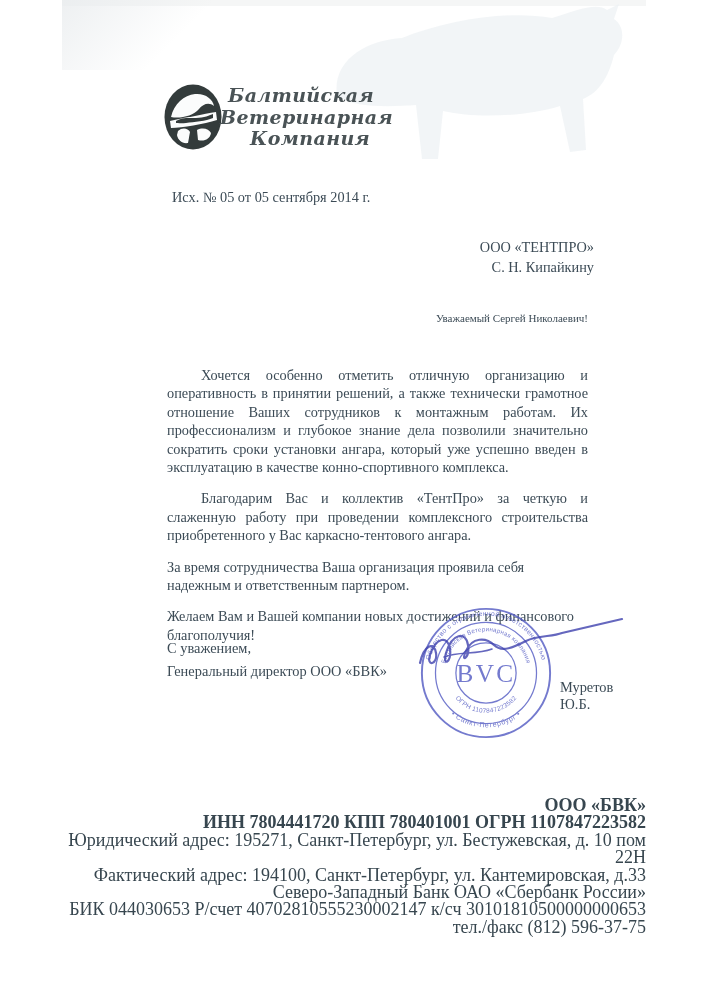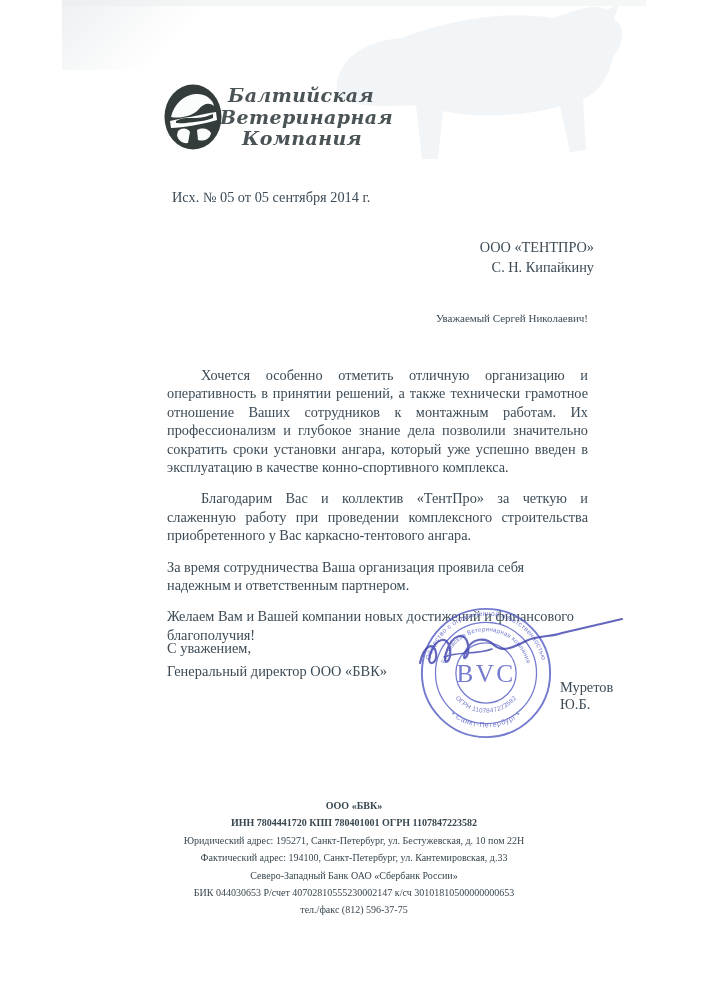--- a/index.html
+++ b/index.html
@@ -29,37 +29,37 @@
   .logo-mark { width: 58px; height: 66px; }
   .logo-text {
     margin-left: 6px; margin-top: 1px;
     font-family: "DejaVu Serif", serif;
     font-style: italic; font-weight: 600;
     font-size: 19px; line-height: 21.5px;
     color: #4a5356; letter-spacing: .4px;
     white-space: nowrap;
   }
   .logo-line2 { margin-left: -8px; }
-  .logo-line3 { margin-left: 14px; }
+  .logo-line3 { margin-left: 22px; }
   .ref-block { position: absolute; left: 110px; top: 187px; font-size: 14.3px; line-height: 20px; }
   .recipient { position: absolute; right: 52px; top: 238px; text-align: right; font-size: 14.3px; line-height: 19.5px; }
   .salutation {
     position: absolute; left: 105px; right: 58px; top: 312px;
     text-align: right; font-size: 11px;
   }
   .body-text { position: absolute; left: 105px; right: 58px; top: 366px; font-size: 14.3px; line-height: 18.4px; }
   .body-text p { margin: 0 0 13px 0; }
   .p-indent { text-indent: 34px; text-align: justify; }
   .closing { position: absolute; left: 105px; top: 637px; font-size: 14.4px; line-height: 22.5px; }
   .sig-name { position: absolute; left: 498px; top: 656px; font-size: 14.4px; margin-top: 23px; }
   .stamp-wrap { position: absolute; left: 356px; top: 605px; width: 136px; height: 136px; opacity: .82; }
   .signature-wrap { position: absolute; left: 352px; top: 607px; width: 215px; height: 85px; opacity: .8; }
   .footer {
     position: absolute; left: 0; right: 0; top: 797px;
-    text-align: center; font-size: 10px; line-height: 17.4px;
+    text-align: right; font-size: 18px; line-height: 17.4px;
     color: #37464f;
   }
   .footer .bold { font-weight: bold; }
 </style>
 </head>
 <body>
 
 <div class="page">
 
   <div class="scan-edge"></div>

